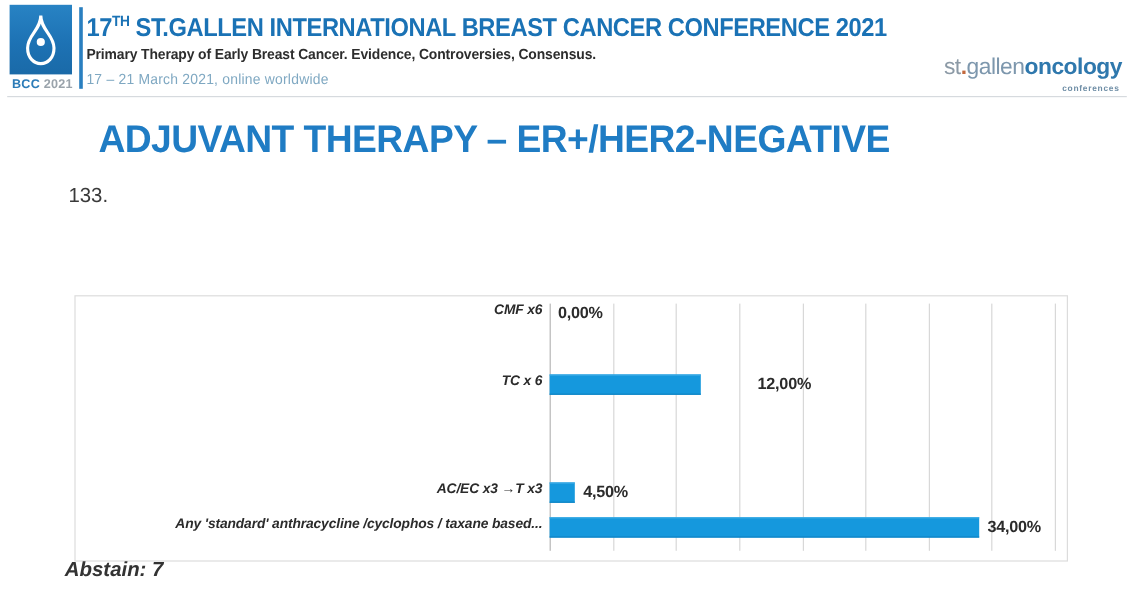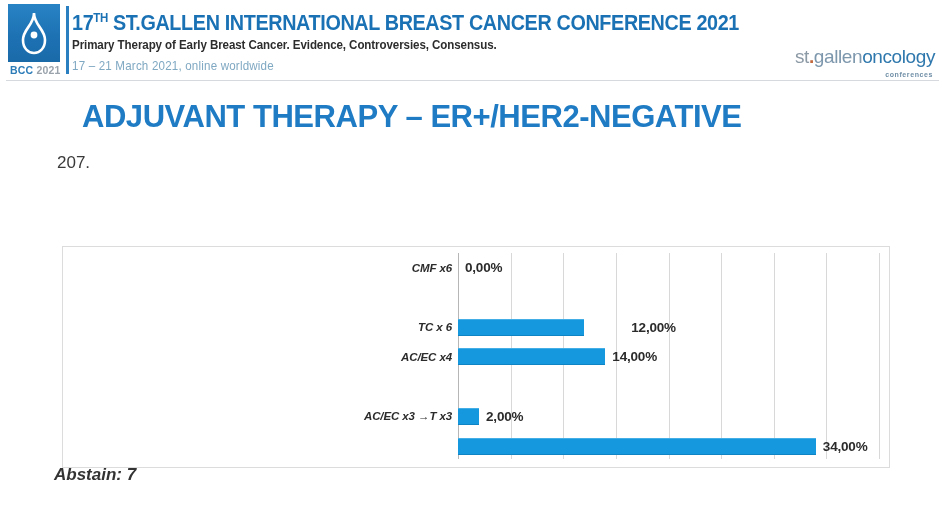--- a/index.html
+++ b/index.html
@@ -109,21 +109,21 @@
     position: absolute;
     right: 10px; top: 46px;
     height: 30px;
     white-space: nowrap;
     font-size: 19px;
     letter-spacing: -0.4px;
   }
   .lr-st   { color: #8c9aa6; font-weight: normal; }
   .lr-dot  { color: #c2683c; font-weight: bold; }
   .lr-gal  { color: #7d97ad; font-weight: normal; }
-  .lr-onc  { color: #2f78ad; font-weight: normal; }
+  .lr-onc  { color: #2f78ad; font-weight: bold; }
   .lr-conf {
     position: absolute;
     right: 2px; bottom: -2px;
     font-size: 7px;
     letter-spacing: .6px;
     color: #6f8ea6;
     font-weight: bold;
   }
 
   
@@ -188,21 +188,20 @@
   }
   .rows {
     position: absolute;
     left: 0; right: 0; top: 0; bottom: 0;
   }
   .row {
     position: absolute;
     left: 0; right: 0;
     height: 28px;
     display: flex;
-    align-items: center;
   }
   .cat-label {
     position: absolute;
     right: 100%;
     margin-right: 6px;
     white-space: nowrap;
     font-size: 11.5px;
     font-weight: bold;
     font-style: italic;
     color: #2b2b2b;
@@ -261,21 +260,21 @@
     <div class="logo-right">
       <span class="lr-st">st</span><span class="lr-dot">.</span><span class="lr-gal">gallen</span><span class="lr-onc">oncology</span>
       <span class="lr-conf">conferences</span>
     </div>
 
     <div class="hdr-rule"></div>
   </div>
 
   <div class="slide-title">ADJUVANT THERAPY – ER+/HER2-NEGATIVE</div>
 
-  <div class="q-number">207.</div>
+  <div class="q-number">133.</div>
 
   <div class="chart-panel">
     <div class="plot">
       <div class="axis-line"></div>
       <div id="gridlines">
           <div class="gridline" style="left: 52.625px;"></div>
           <div class="gridline" style="left: 105.25px;"></div>
           <div class="gridline" style="left: 157.875px;"></div>
           <div class="gridline" style="left: 210.5px;"></div>
           <div class="gridline" style="left: 263.125px;"></div>
@@ -286,31 +285,27 @@
       <div class="rows" id="bar-rows">
           <div class="row" style="top: 0px; height: 29.7143px;">
             <div class="cat-label">CMF x6</div>
             <div class="val-label" style="margin-left: 7px;">0,00%</div>
           </div>
           <div class="row" style="top: 59.4286px; height: 29.7143px; gap: 40px;">
             <div class="cat-label">TC x 6</div>
             <div class="bar" style="width: 126.3px; background: rgb(21, 152, 221);"></div>
             <div class="val-label">12,00%</div>
           </div>
-          <div class="row" style="top: 89.1429px; height: 29.7143px;">
-            <div class="cat-label">AC/EC  x4</div>
-            <div class="bar" style="width: 147.35px; background: rgb(21, 152, 221);"></div>
-            <div class="val-label">14,00%</div>
-          </div>
           <div class="row" style="top: 148.571px; height: 29.7143px;">
             <div class="cat-label">AC/EC x3 →T x3</div>
             <div class="bar" style="width: 21.05px; background: rgb(21, 152, 221);"></div>
-            <div class="val-label">2,00%</div>
+            <div class="val-label">4,50%</div>
           </div>
           <div class="row" style="top: 178.286px; height: 29.7143px;">
+            <div class="cat-label">Any 'standard' anthracycline /cyclophos / taxane based...</div>
             <div class="bar" style="width: 357.85px; background: rgb(21, 152, 221);"></div>
             <div class="val-label">34,00%</div>
           </div>
         </div>
     </div>
   </div>
 
   <div class="abstain">Abstain: 7</div>
 
 </div>

